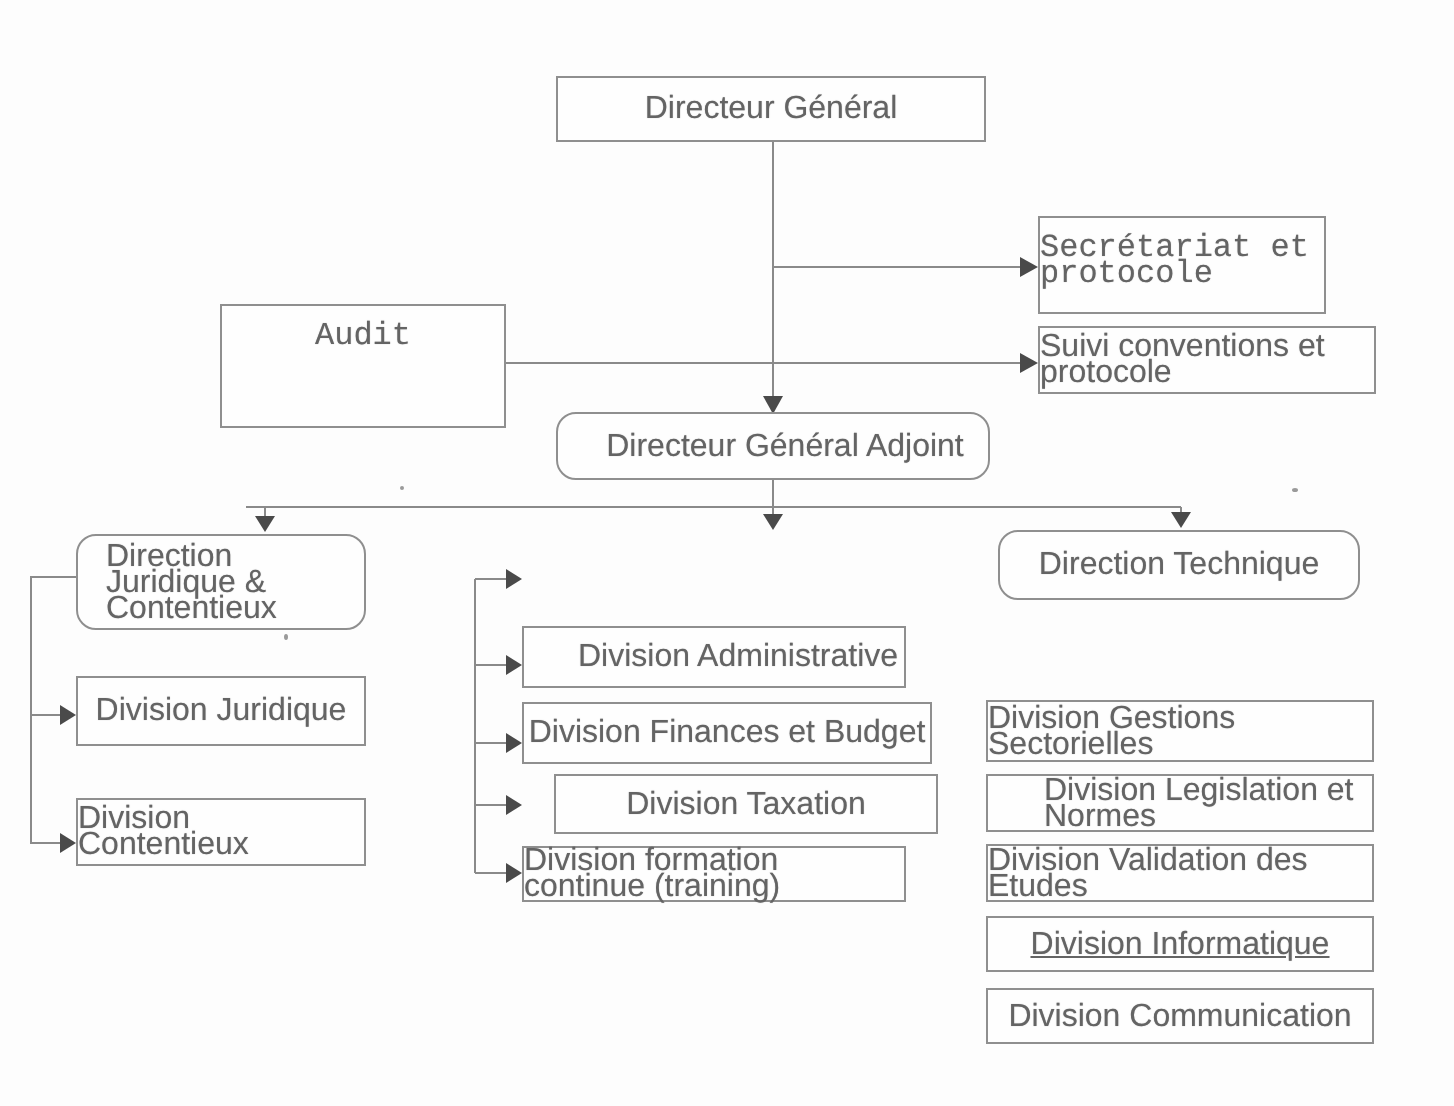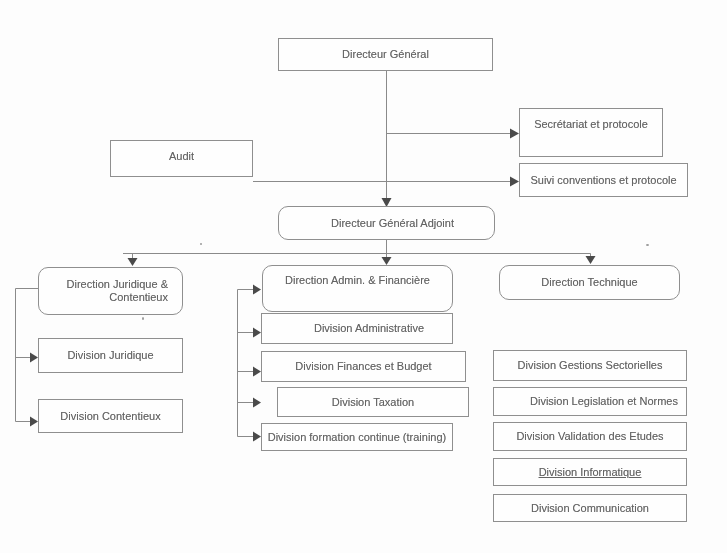--- a/index.html
+++ b/index.html
@@ -9,31 +9,31 @@
     font-family:"Liberation Sans", sans-serif;
     position:relative;
     overflow:hidden;
   }
   #canvas{position:absolute;inset:0;width:727px;height:553px;}
   .node{
     position:absolute;
     border:1px solid #8f8f8f;
     background:#fefefe;
     color:#646464;
-    font-size:11px;
+    font-size:16px;
     line-height:13px;
     display:flex;
     align-items:center;
     justify-content:center;
-    text-align:right;
+    text-align:left;
     box-sizing:border-box;
     text-shadow:0 0 0.5px rgba(110,110,110,.55);
   }
   .round{border-radius:10px;}
-  .top-align{align-items:flex-start;padding-top:9px;}
+  .top-align{align-items:flex-start;padding-top:9px;font-family:Liberation Mono, monospace;}
   svg.wires{position:absolute;inset:0;pointer-events:none;}
   .speck{position:absolute;background:#9a9a9a;border-radius:50%;}
 </style>
 </head>
 <body>
 
 <div id="canvas">
 
   <svg class="wires" width="727" height="553" viewBox="0 0 727 553">
     <g stroke="#8a8a8a" stroke-width="1" fill="none">
@@ -82,31 +82,30 @@
   <div class="speck" style="left:200px;top:243px;width:2px;height:2px;"></div>
   <div class="speck" style="left:646px;top:244px;width:3px;height:2px;"></div>
   <div class="speck" style="left:142px;top:317px;width:2px;height:3px;"></div>
 
   <div class="node" style="left:278px;top:38px;width:215px;height:33px;">Directeur Général</div>
 
   <div class="node top-align" style="left:519px;top:108px;width:144px;height:49px;">Secrétariat et protocole</div>
 
   <div class="node" style="left:519px;top:163px;width:169px;height:34px;">Suivi conventions et protocole</div>
 
-  <div class="node top-align" style="left:110px;top:140px;width:143px;height:37px;">Audit</div>
+  <div class="node top-align" style="left:110px;top:152px;width:143px;height:62px;">Audit</div>
 
   <div class="node round" style="left:278px;top:206px;width:217px;height:34px;padding-left:12px;">Directeur Général Adjoint</div>
 
   <div class="node round" style="left:38px;top:267px;width:145px;height:48px;padding:0 14px;">Direction Juridique &amp; Contentieux</div>
 
   <div class="node" style="left:38px;top:338px;width:145px;height:35px;">Division Juridique</div>
 
   <div class="node" style="left:38px;top:399px;width:145px;height:34px;">Division Contentieux</div>
 
-  <div class="node round top-align" style="left:262px;top:265px;width:191px;height:47px;padding-top:8px;">Direction Admin. &amp; Financière</div>
 
   <div class="node" style="left:261px;top:313px;width:192px;height:31px;padding-left:24px;">Division Administrative</div>
 
   <div class="node" style="left:261px;top:351px;width:205px;height:31px;">Division Finances et Budget</div>
 
   <div class="node" style="left:277px;top:387px;width:192px;height:30px;">Division Taxation</div>
 
   <div class="node" style="left:261px;top:423px;width:192px;height:28px;">Division formation continue (training)</div>
 
   <div class="node round" style="left:499px;top:265px;width:181px;height:35px;">Direction Technique</div>

